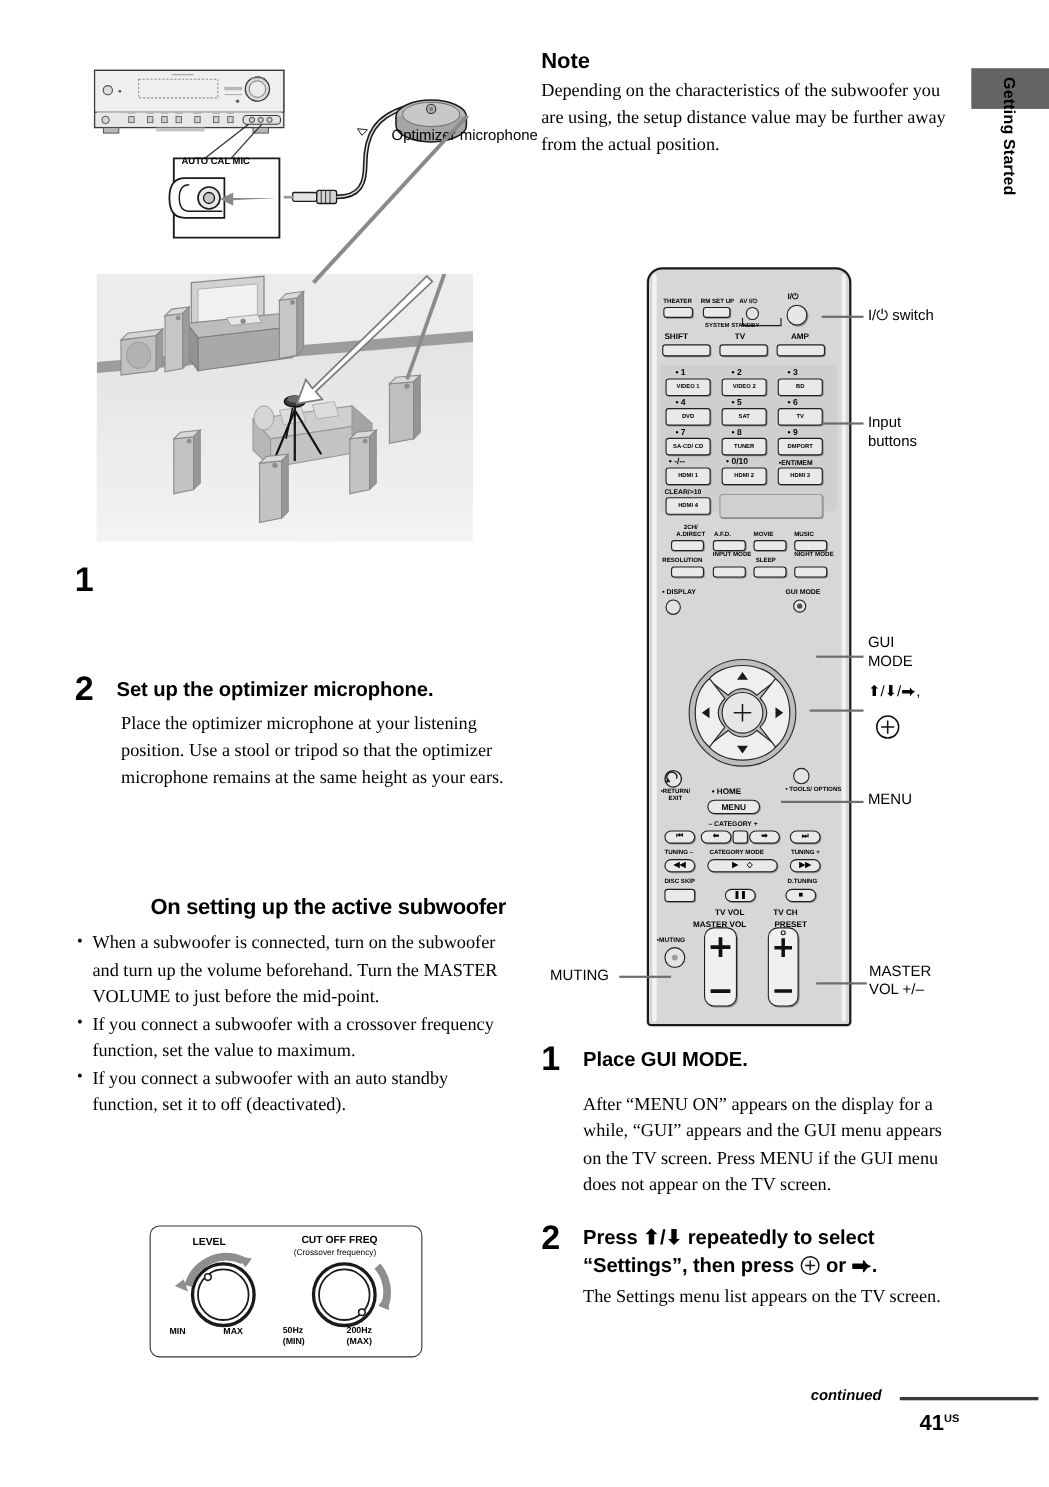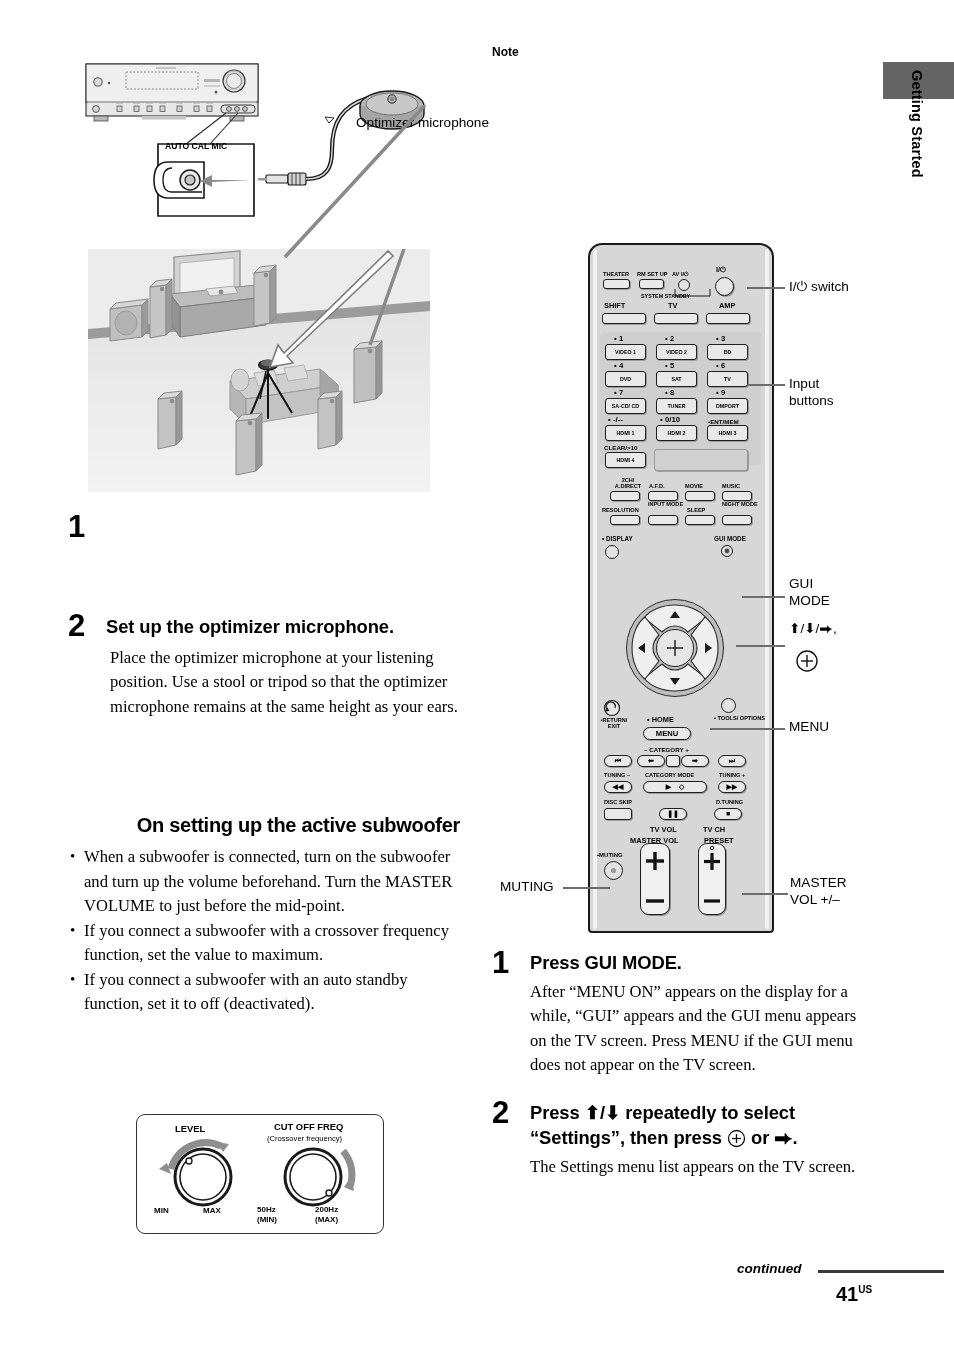--- a/index.html
+++ b/index.html
@@ -25,21 +25,21 @@
     width: 200px; text-align: left;
     transform: rotate(90deg);
     transform-origin: center center;
     font-family: "Liberation Sans", sans-serif;
     font-weight: bold; font-size: 14.5px; letter-spacing: .2px;
     color: #000;
   }
 
   .note-head {
     font-family: "Liberation Sans", sans-serif;
-    font-weight: bold; font-size: 12px;
+    font-weight: bold; font-size: 20px;
   }
   .body-text {
     font-family: "Liberation Serif", serif;
     font-size: 16.6px; line-height: 24.5px; color: #000;
   }
   .step-num {
     font-family: "Liberation Sans", sans-serif;
     font-weight: bold; font-size: 31px; line-height: 31px;
   }
   .step-head {
@@ -437,20 +437,21 @@
     <div class="art-lbl" style="left:137px; top:6px; font-size:9.4px;">CUT OFF FREQ</div>
     <div class="art-lbl" style="left:130px; top:19px; font-size:7.6px; font-weight:normal;">(Crossover frequency)</div>
     <div class="art-lbl" style="left:120px; top:90px; white-space:pre-line; line-height:10px;">50Hz
 (MIN)</div>
     <div class="art-lbl" style="left:178px; top:90px; white-space:pre-line; line-height:10px;">200Hz
 (MAX)</div>
   </div>
 
   <div style="position:absolute; left:492px; top:45px; width:370px;">
     <div class="note-head">Note</div>
+    <div class="body-text" style="margin-top:2px;">Depending on the characteristics of the subwoofer you are using, the setup distance value may be further away from the actual position.</div>
   </div>
 
 
   <div id="remote">
     <div class="rbody"></div>
 
     <div class="lbl" style="left:15px; top:28px;">THEATER</div>
     <div class="btn" style="left:15px; top:36px; width:27px; height:10px;"></div>
 
     <div class="lbl" style="left:49px; top:28px;">RM SET UP</div>
@@ -632,22 +633,22 @@
   <div class="callout-line" style="left:563px; top:887px; width:47px;"></div>
   <div class="callout-text" style="left:500px; top:878px;">MUTING</div>
 
   <div class="callout-line" style="left:742px; top:893px; width:46px;"></div>
   <div class="callout-text" style="left:790px; top:874px;">MASTER
 VOL +/–</div>
 
   <div style="position:absolute; left:492px; top:950px; width:375px;">
     <div style="position:relative;">
       <div class="step-num" style="position:absolute; left:0; top:-3px;">1</div>
-      <div class="step-head" style="margin-left:38px;">Press GUI MODE.</div>
-      <div class="body-text" style="margin-left:38px; margin-top:4px;">After “MENU ON” appears on the display for a while, “GUI” appears and the GUI menu appears on the TV screen. Press MENU if the GUI menu does not appear on the TV screen.</div>
+      <div class="step-head" style="margin-left:38px;">Place GUI MODE.</div>
+      <div class="body-text" style="margin-left:38px; margin-top:16px;">After “MENU ON” appears on the display for a while, “GUI” appears and the GUI menu appears on the TV screen. Press MENU if the GUI menu does not appear on the TV screen.</div>
     </div>
 
     <div style="position:relative; margin-top:22px;">
       <div class="step-num" style="position:absolute; left:0; top:-3px;">2</div>
       <div class="step-head" style="margin-left:38px;">
         <span>Press </span><span>⬆/⬇</span><span> repeatedly to select “Settings”, then press </span><svg style="display:inline-block; vertical-align:-4px; width:19px; height:19px;">
           <circle cx="9.5" cy="9.5" r="8" fill="none" stroke="#111" stroke-width="1.3"></circle>
           <line x1="9.5" y1="5" x2="9.5" y2="14" stroke="#111" stroke-width="1.3"></line>
           <line x1="5" y1="9.5" x2="14" y2="9.5" stroke="#111" stroke-width="1.3"></line>
         </svg><span> or ⮕.</span>

